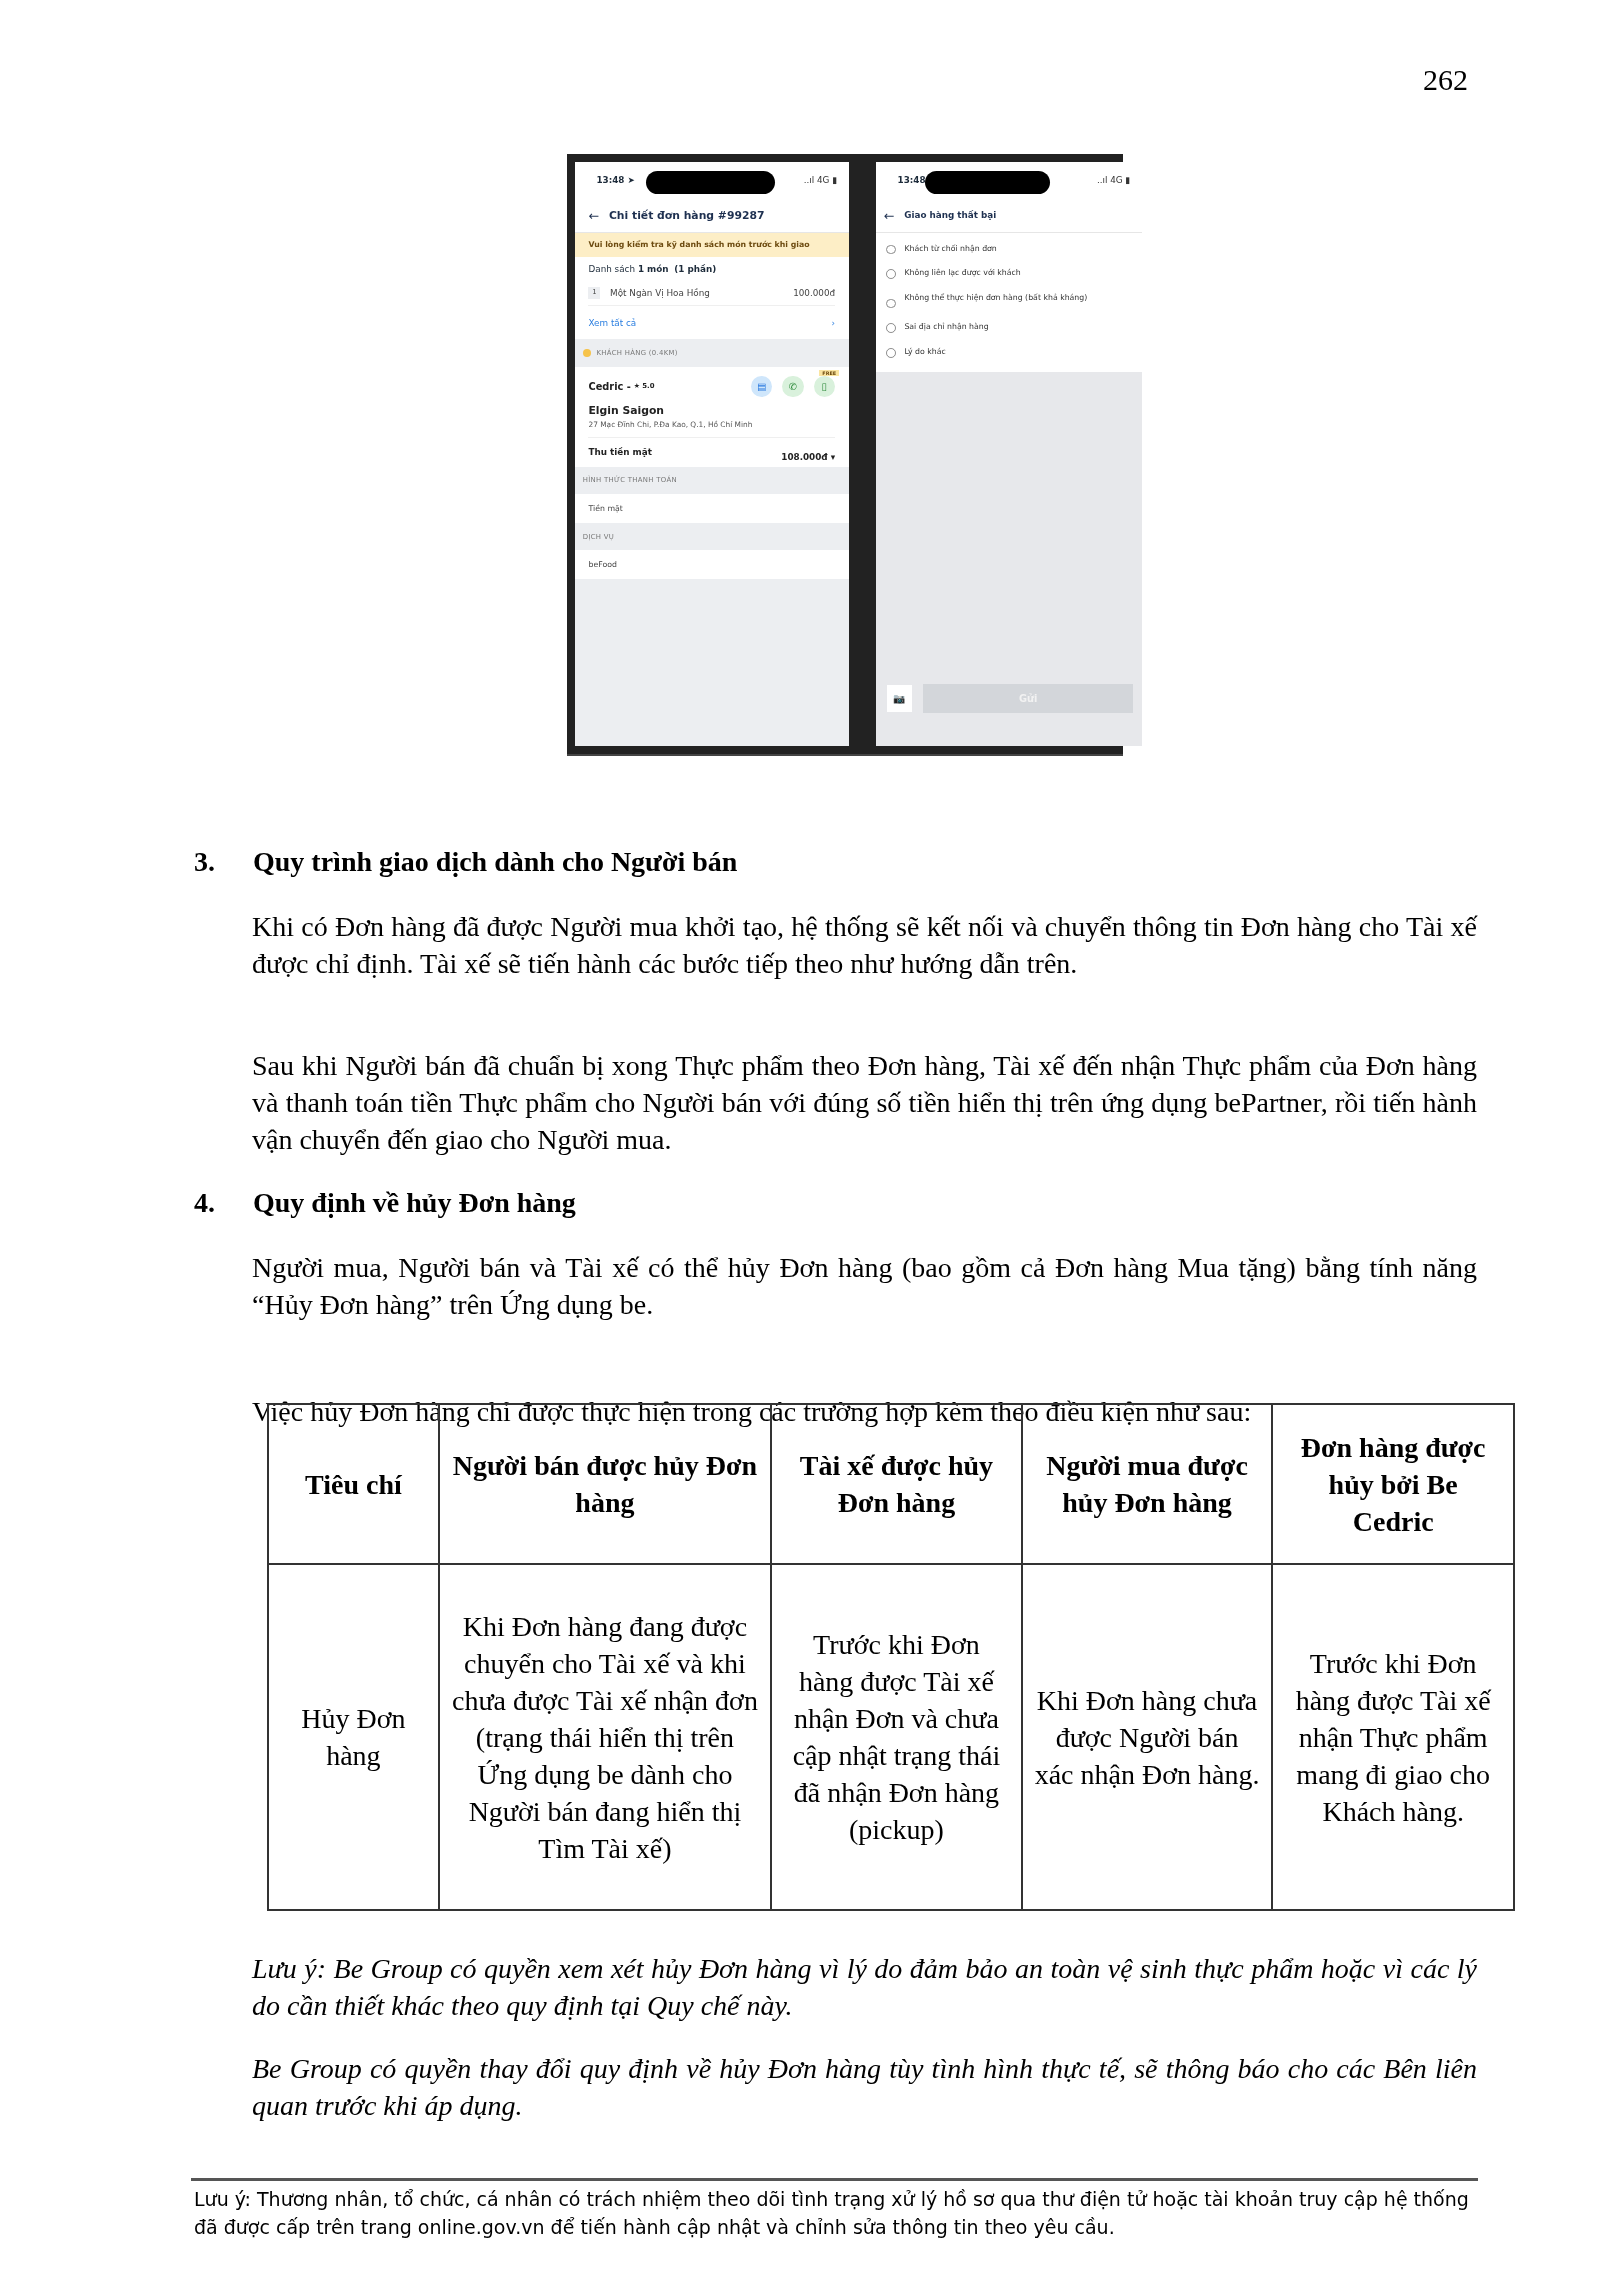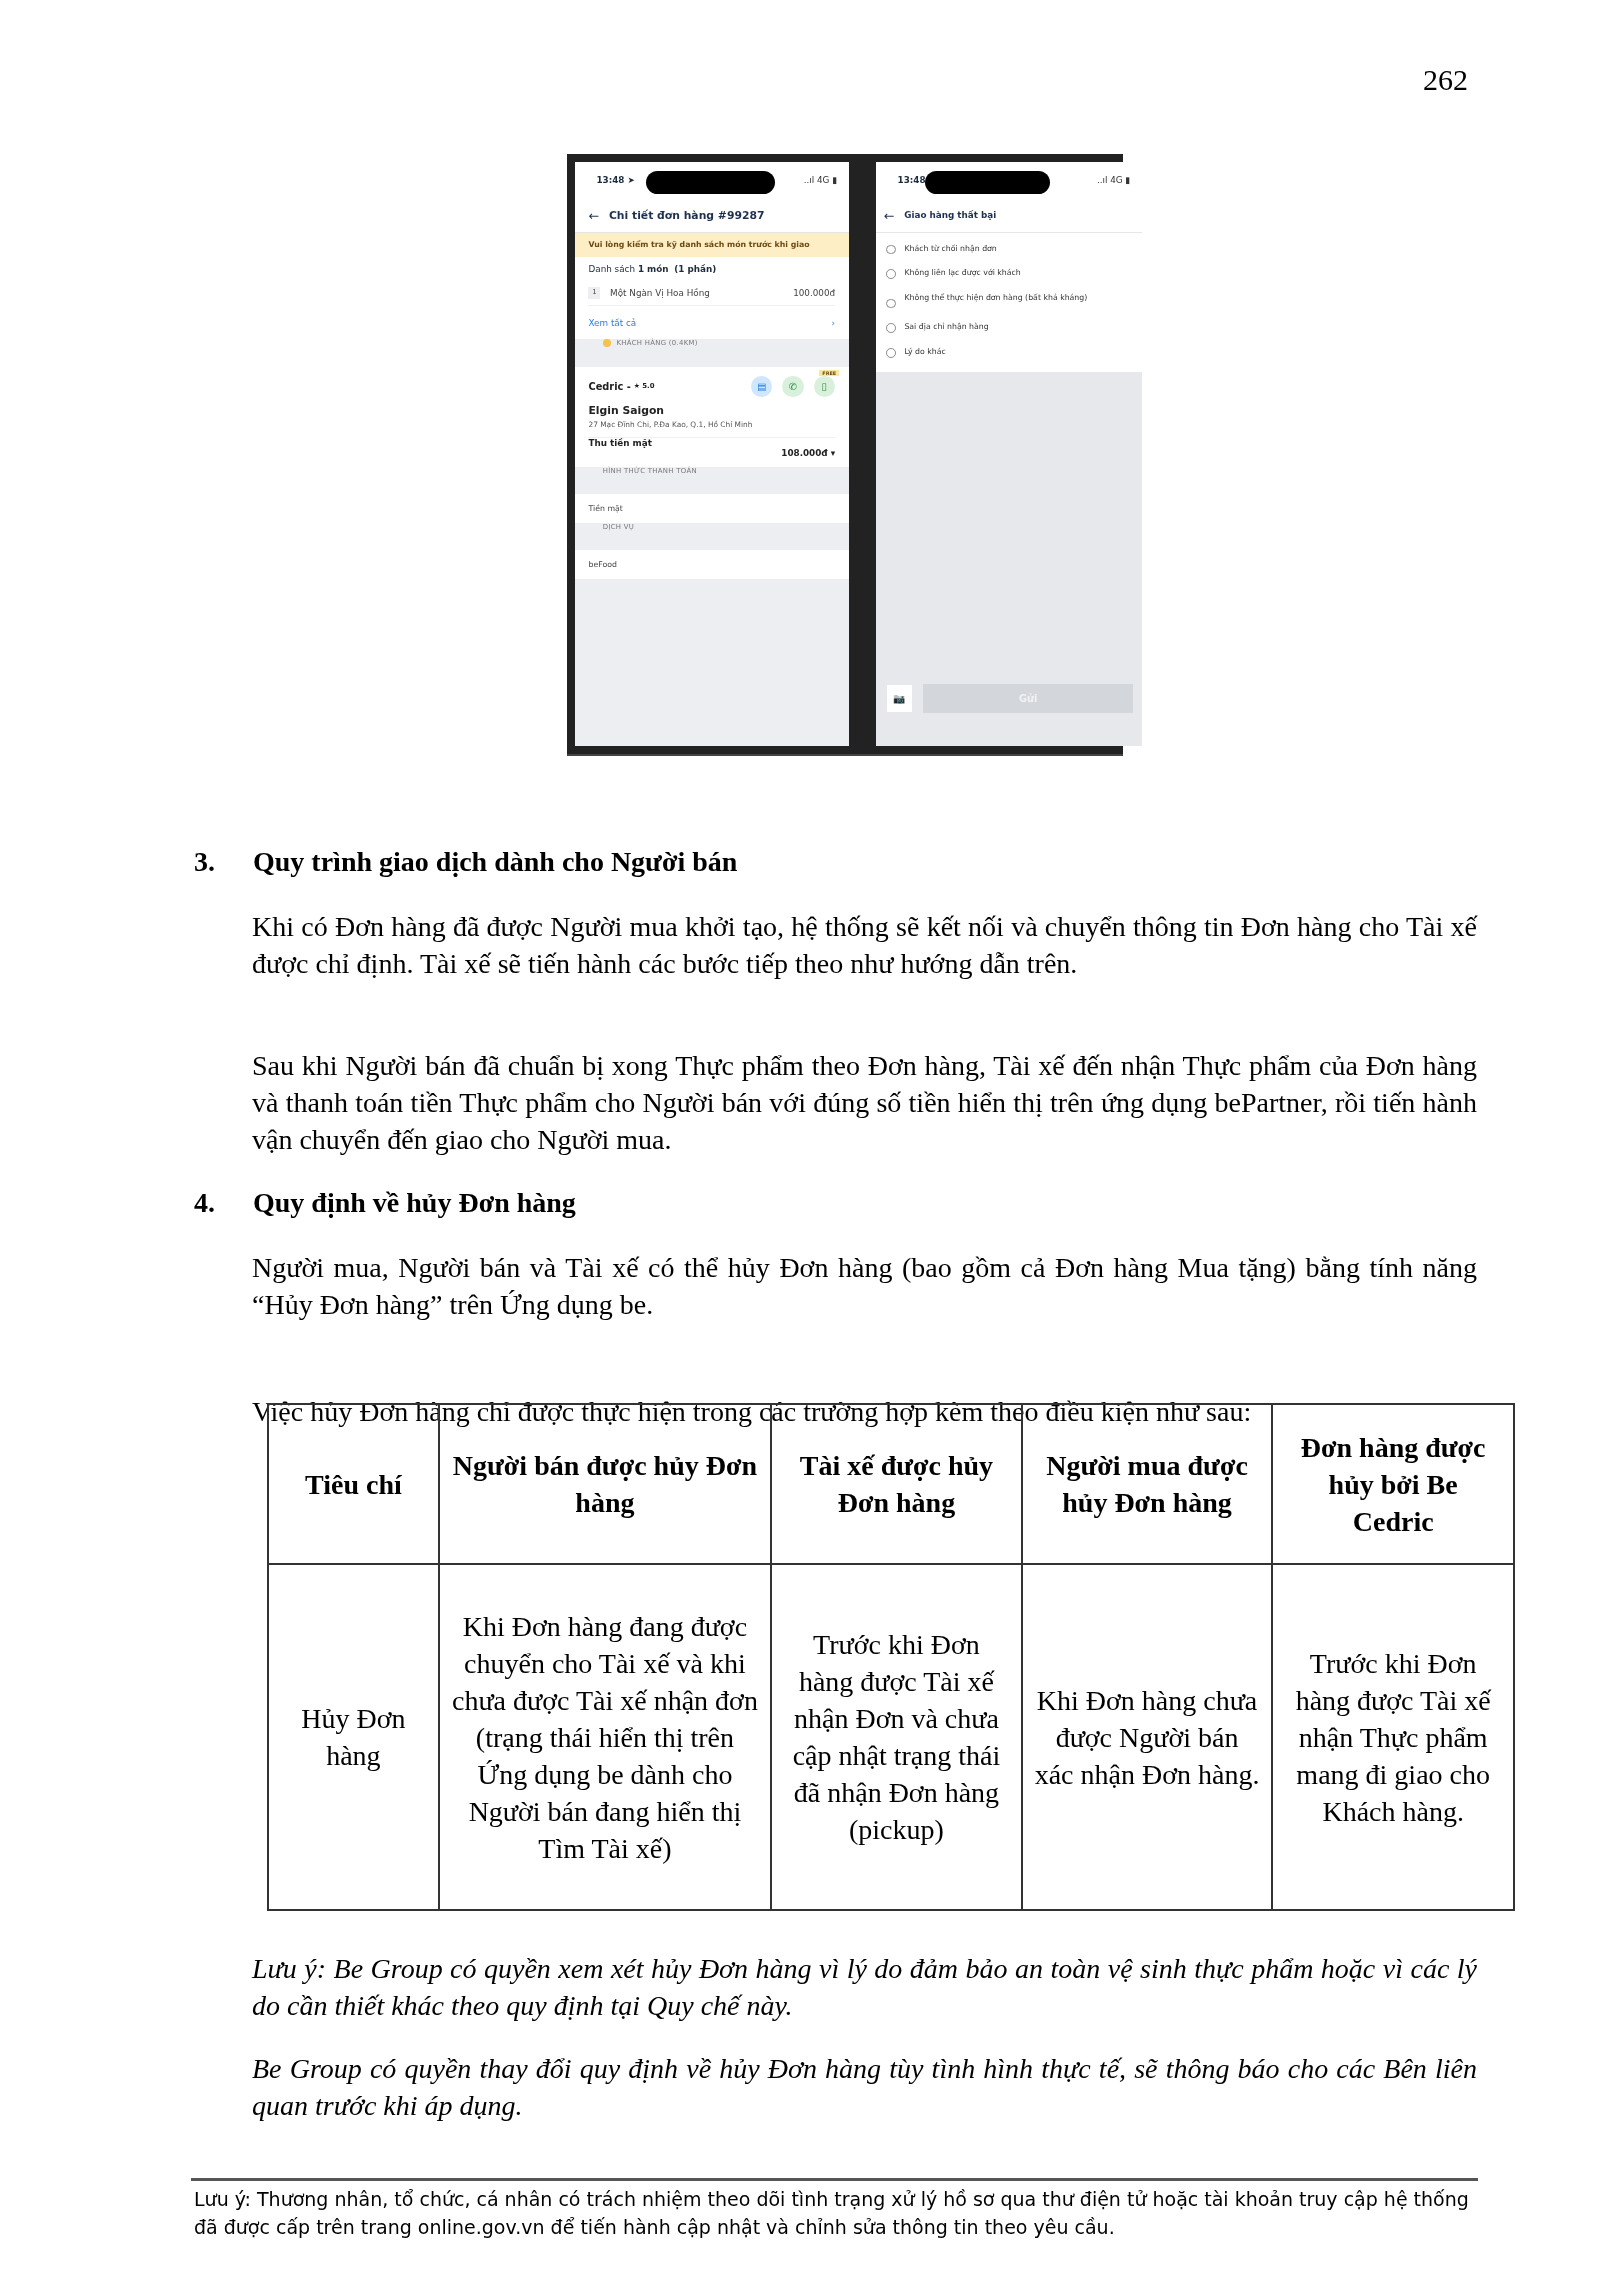--- a/index.html
+++ b/index.html
@@ -24,33 +24,33 @@
 
     .warn { background: #fdeec6; color: #6d4b10; font-size: 7.8px; font-weight: bold; padding: 6.9px 13.7px; line-height: 10.8px; }
     .row-white { background: #fff; padding: 0 13.7px; font-size: 8.8px; }
     .list-title { height: 23.5px; display: flex; align-items: center; }
     .list-title b { margin: 0 2.9px; }
     .item-row { height: 25.5px; display: flex; align-items: center; border-bottom: 1px solid #efefef; color: #444; }
     .item-row .qty { display: inline-block; width: 11.8px; height: 11.8px; background: #eceef1; font-size: 6.9px; text-align: center; line-height: 11.8px; margin-right: 9.8px; }
     .item-row .price { margin-left: auto; }
     .see-all { height: 33px; display: flex; align-items: center; color: #2a7ee0; font-size: 8.8px; }
     .see-all .chev { margin-left: auto; }
-    .section-label { height: 27.4px; display: flex; padding: 0 28px; font-size: 6.9px; color: #777; letter-spacing: 0.3px; background: #eceef1; }
+    .section-label { height: 27.4px; display: flex; align-items: center; padding: 0 8px; font-size: 6.9px; color: #777; letter-spacing: 0.3px; background: #eceef1; }
     .pin { display: inline-block; width: 7.8px; height: 7.8px; border-radius: 50%; background: #f6c34a; margin-right: 5.9px; }
     .customer { background: #fff; padding: 7.8px 13.7px 0 13.7px; }
     .cust-line { display: flex; align-items: center; height: 23.5px; font-size: 9.8px; font-weight: bold; color: #222; }
     .cust-line .rating { font-size: 6.9px; margin-left: 2.9px; }
     .ic { width: 21.6px; height: 21.6px; border-radius: 50%; display: inline-flex; align-items: center; justify-content: center; font-size: 9.8px; margin-left: 9.8px; position: relative; }
     .ic.chat { background: #cfe6fb; color: #2f7de0; margin-left: auto; }
     .ic.call { background: #d9f1dc; color: #2e8b3c; }
     .ic.phone { background: #d9f1dc; color: #2e8b3c; }
     .free-tag { position: absolute; top: -5.9px; right: -3.9px; background: #fbe5a1; font-size: 4.9px; padding: 0 2.9px; color: #6d4b10; }
     .shop-name { font-size: 10.8px; font-weight: bold; margin-top: 5.9px; color: #222; }
     .shop-addr { font-size: 7.4px; color: #555; margin-top: 2.9px; padding-bottom: 7.8px; border-bottom: 1px solid #efefef; }
-    .cash-line { display: flex; height: 29px; font-size: 8.8px; font-weight: bold; color: #222; gap: 24px; }
+    .cash-line { display: flex; align-items: center; height: 29px; font-size: 8.8px; font-weight: bold; color: #222; gap: 24px; }
     .cash-line .amt { margin-left: auto; margin-top: 10px; }
     .plain-row { height: 29px; display: flex; align-items: center; padding: 0 13.7px; font-size: 7.8px; color: #444; background: #fff; }
     .fail-wrap { padding: 12.7px 11.8px; }
     .fail-btn { height: 35px; background: #fff; border: 1px solid #d8d8d8; display: flex; align-items: center; justify-content: center; color: #d6452a; font-size: 8.8px; font-weight: bold; }
 
     .reasons { background: #fff; padding: 3.9px 0 7.8px 0; }
     .reason { display: flex; align-items: flex-start; padding: 6.9px 9.8px; font-size: 7.8px; color: #333; line-height: 10.8px; min-height: 22.5px; }
     .radio { width: 9.8px; height: 9.8px; border: 1px solid #888; border-radius: 50%; margin-right: 8.8px; flex-shrink: 0; margin-top: 1px; }
     .bottom-bar { position: absolute; left: 10.8px; right: 8.8px; bottom: 33px; display: flex; align-items: center; }
     .cam-btn { width: 25.5px; height: 27.4px; background: #fff; display: flex; align-items: center; justify-content: center; font-size: 9.8px; color: #777; }

